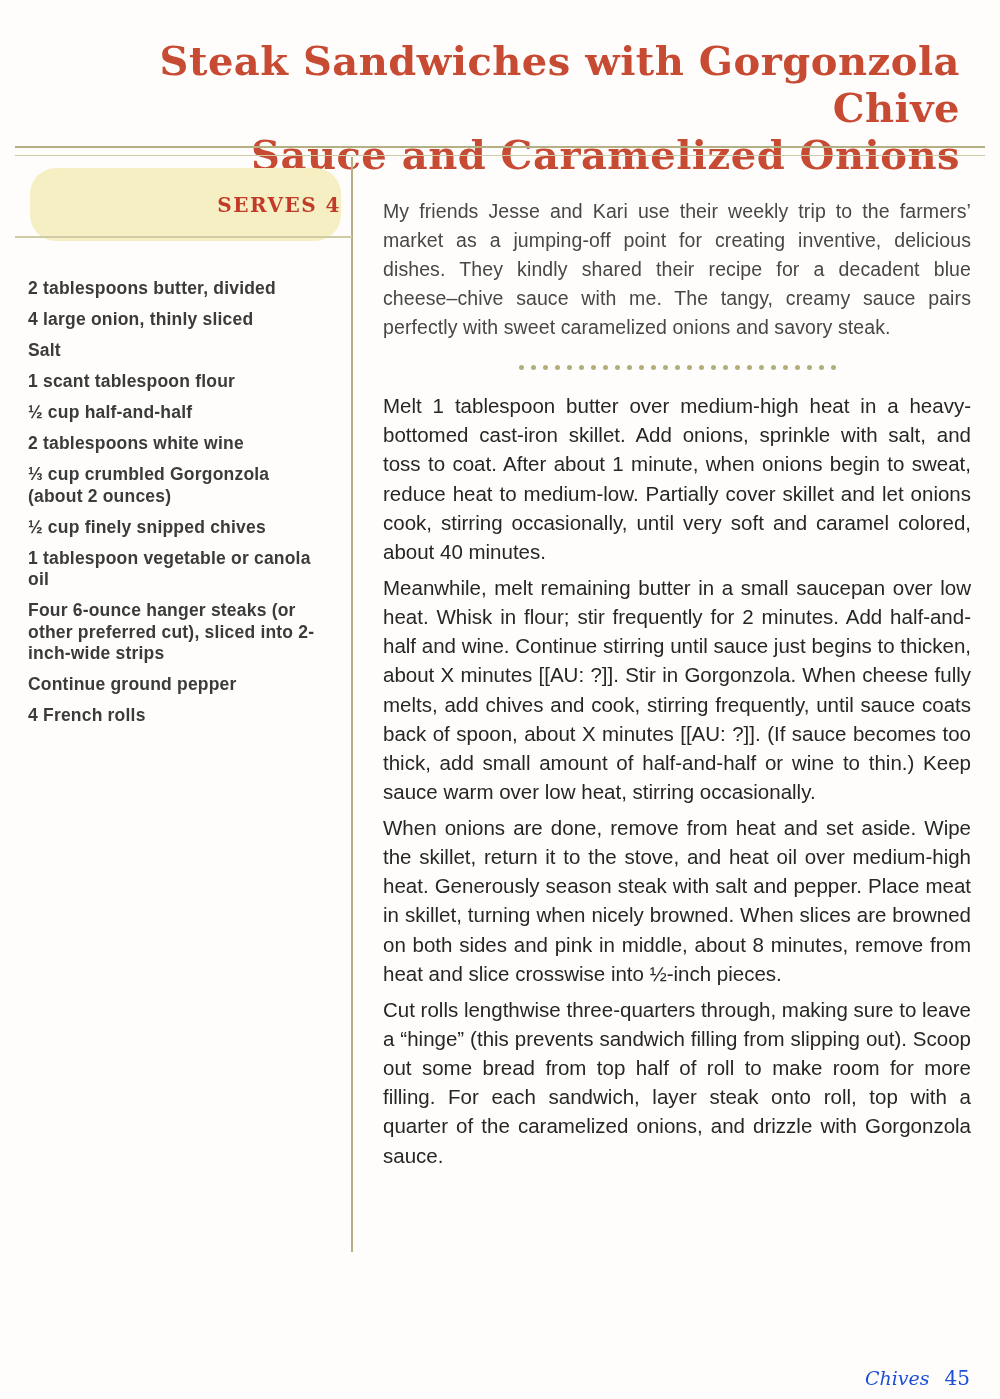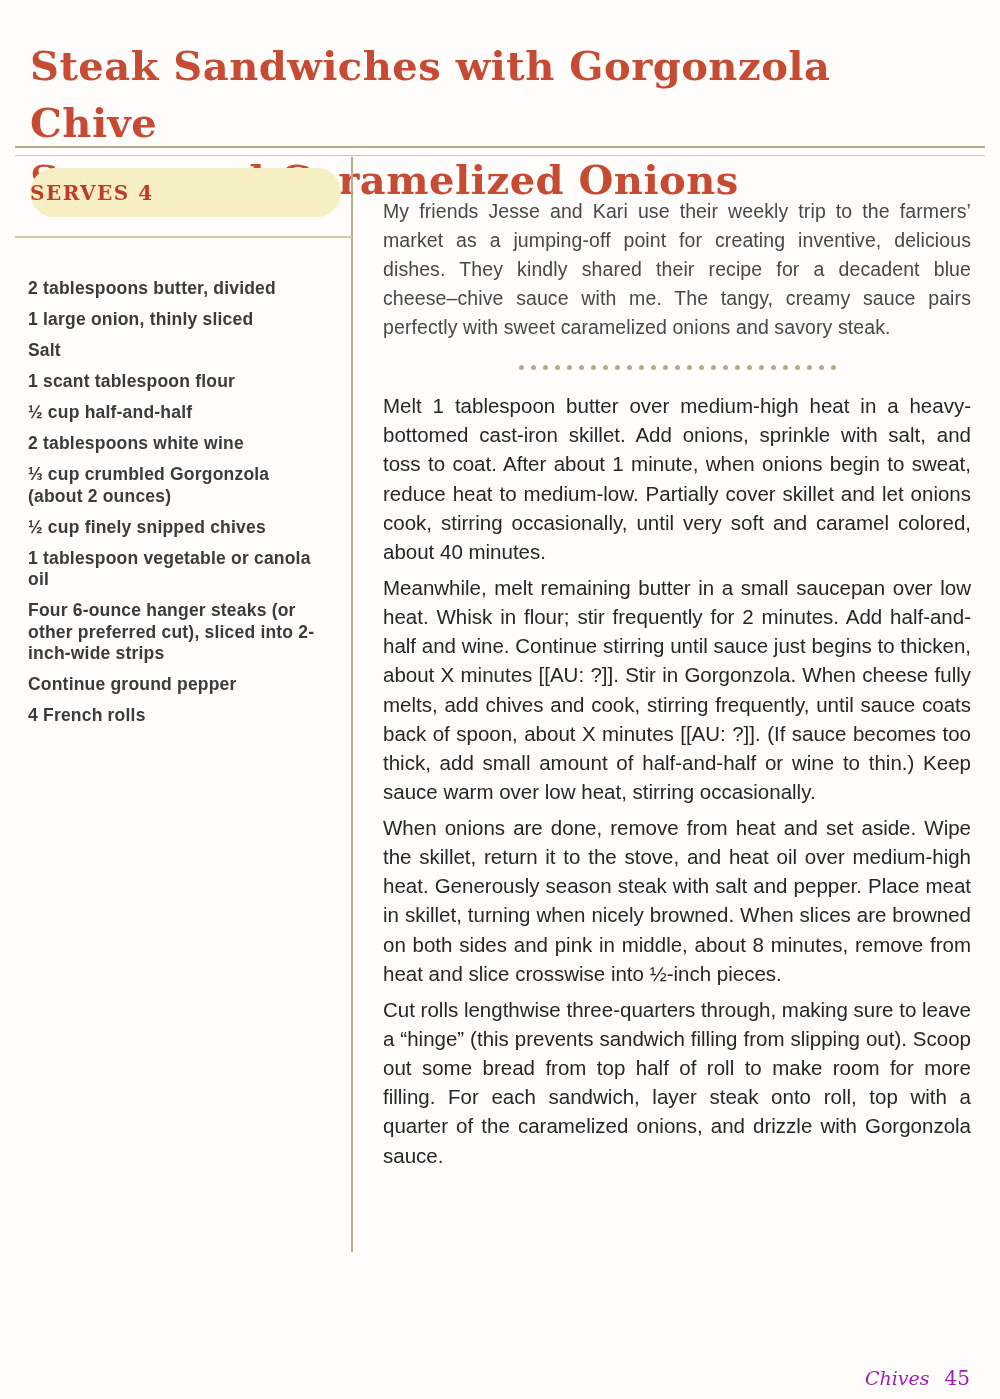--- a/index.html
+++ b/index.html
@@ -19,44 +19,44 @@
   .page{
     position:relative;
     width:1000px;height:1399px;
     margin:0 auto;
     background:var(--page-bg);
     overflow:hidden;
     font-family:"Liberation Sans",sans-serif;
   }
   
   .recipe-title{
-    position:absolute;top:10px;left:30px;width:940px;
-    text-align:left;
+    position:absolute;top:10px;left:20px;width:940px;
+    text-align:right;
     font-family:"DejaVu Serif",serif;
     font-weight:700;
-    font-size:40px;line-height:57px;
+    font-size:40px;line-height:47px;
     color:var(--title-red);
     letter-spacing:0.5px;
   }
   
   .top-rule{
     position:absolute;top:146px;left:15px;width:970px;height:7px;
     border-top:2px solid var(--rule-olive);
     border-bottom:1.5px solid var(--rule-olive-light);
   }
   
   .column-divider{
     position:absolute;left:351px;top:157px;width:2px;height:1095px;
     background:var(--rule-olive);
   }
   
   .serves-badge{
-    position:absolute;top:168px;left:30px;width:311px;height:49px;
+    position:absolute;top:168px;left:30px;width:311px;height:73px;
     background:var(--badge-bg);
-    display:flex;align-items:center;justify-content:flex-start;border-radius:26px;
+    display:flex;align-items:center;justify-content:flex-end;border-radius:26px;
   }
   .serves-badge span{
     font-family:"DejaVu Serif",serif;
     font-weight:700;font-size:20px;
     letter-spacing:1.5px;
     color:var(--badge-text);
   }
   .serves-rule{
     position:absolute;top:236px;left:15px;width:337px;height:0;
     border-top:2px solid var(--rule-olive-light);
@@ -101,21 +101,21 @@
     margin:0 0 6.5px 0;
     font-family:Liberation Sans, sans-serif;
     font-size:20.5px;line-height:29.2px;
     color:var(--ink-serif);
     text-align:justify;
   }
   
   .page-footer{
     position:absolute;right:30px;bottom:9px;
     text-align:right;
-    color:#a21caf;
+    color:#1d4ed8;
   }
   .footer-chapter{
     font-family:"DejaVu Serif",serif;
     font-style:italic;
     font-size:19px;
   }
   .footer-page-number{
     font-family:"DejaVu Serif",serif;
     font-size:20px;
     margin-left:15px;
@@ -135,21 +135,21 @@
   <div class="column-divider"></div>
 
   <div class="serves-badge">
     <span>SERVES 4</span>
   </div>
   <div class="serves-rule"></div>
 
   <ul class="ingredient-list">
   <li class="ingredient">2 tablespoons butter, divided</li>
 
-  <li class="ingredient">1 large onion, thinly sliced</li>
+  <li class="ingredient">4 large onion, thinly sliced</li>
 
   <li class="ingredient">Salt</li>
 
   <li class="ingredient">1 scant tablespoon flour</li>
 
   <li class="ingredient">½ cup half-and-half</li>
 
   <li class="ingredient">2 tablespoons white wine</li>
 
   <li class="ingredient">⅓ cup crumbled Gorgonzola (about 2 ounces)</li>

